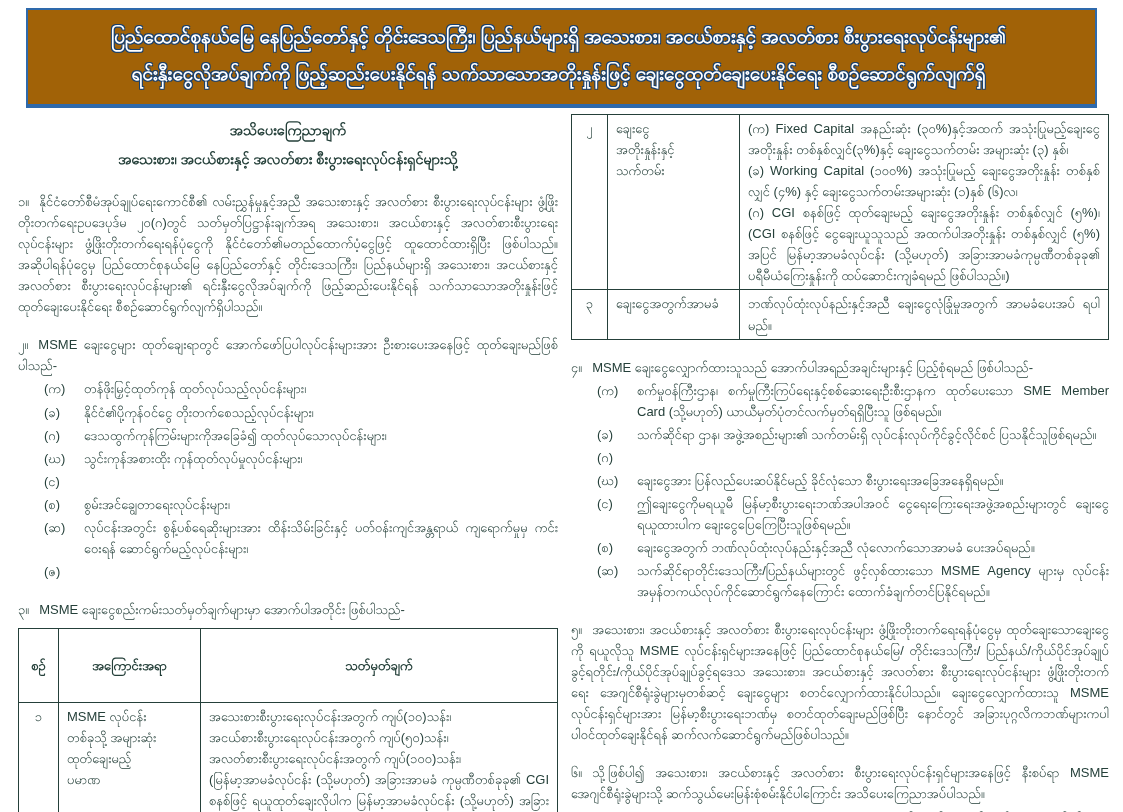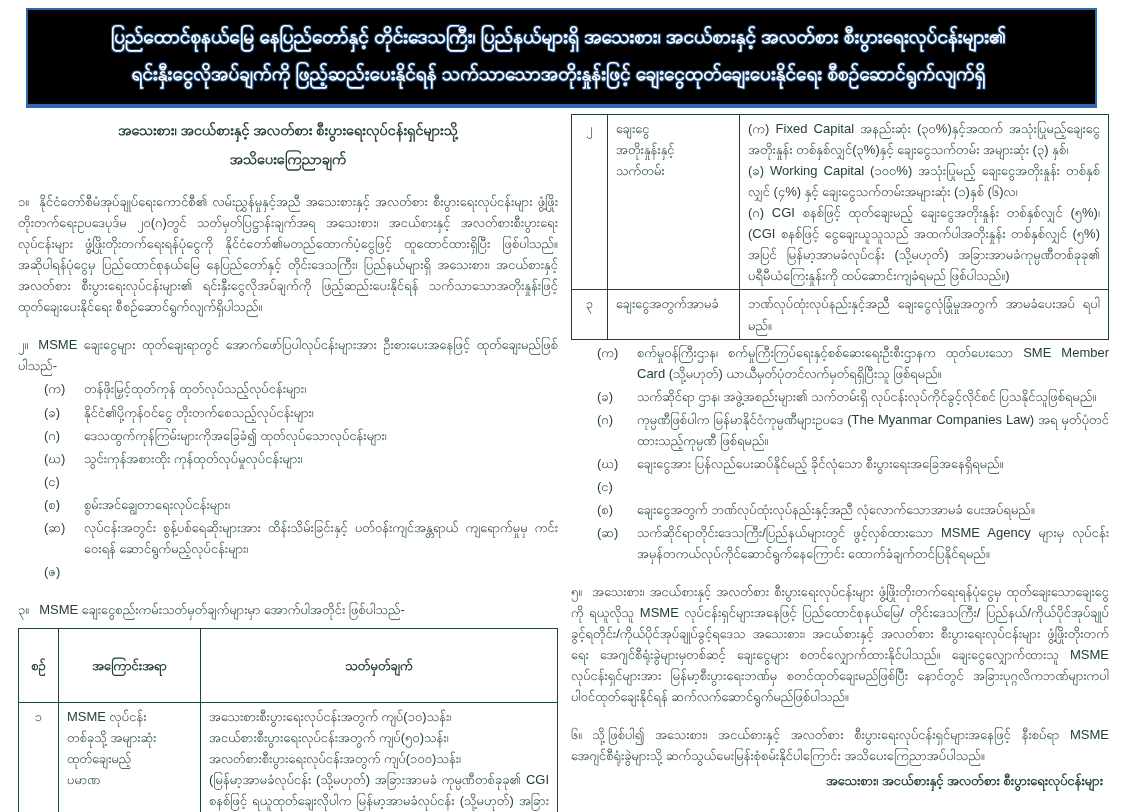--- a/index.html
+++ b/index.html
@@ -3,21 +3,21 @@
 <meta charset="utf-8">
 <style>
   * { box-sizing: border-box; margin: 0; padding: 0; }
   html, body { width: 1123px; height: 812px; overflow: hidden; background: #ffffff; }
   body {
     font-family: "Liberation Sans", "DejaVu Sans", sans-serif;
     color: #25403a;
   }
   .banner {
     margin: 8px 26px 0 26px;
-    background: #000000;
+    background: #a16207;
     border: 2px solid #2e69ab;
     border-bottom-width: 4px;
     text-align: center;
     color: #ffffff;
     font-weight: bold;
     font-size: 19px;
     line-height: 1.95;
     padding: 8px 12px 12px 6px;
     text-shadow: 1px 1px 0 #18406f, -1px 1px 0 #18406f, 1px -1px 0 #18406f, -1px -1px 0 #18406f;
   }
@@ -54,22 +54,22 @@
 
 <div class="banner">
   <div>ပြည်ထောင်စုနယ်မြေ နေပြည်တော်နှင့် တိုင်းဒေသကြီး၊ ပြည်နယ်များရှိ အသေးစား၊ အငယ်စားနှင့် အလတ်စား စီးပွားရေးလုပ်ငန်းများ၏</div>
   <div>ရင်းနှီးငွေလိုအပ်ချက်ကို ဖြည့်ဆည်းပေးနိုင်ရန် သက်သာသောအတိုးနှုန်းဖြင့် ချေးငွေထုတ်ချေးပေးနိုင်ရေး စီစဉ်ဆောင်ရွက်လျက်ရှိ</div>
 </div>
 
 <div class="cols">
 
   <div class="col-left">
     <div class="doc-title">
+      <div>အသိပေးကြေညာချက်</div>
       <div>အသေးစား၊ အငယ်စားနှင့် အလတ်စား စီးပွားရေးလုပ်ငန်းရှင်များသို့</div>
-      <div>အသိပေးကြေညာချက်</div>
     </div>
 
     <p class="para"><span class="pnum">၁။</span><span>နိုင်ငံတော်စီမံအုပ်ချုပ်ရေးကောင်စီ၏ လမ်းညွှန်မှုနှင့်အညီ အသေးစားနှင့် အလတ်စား စီးပွားရေးလုပ်ငန်းများ ဖွံ့ဖြိုးတိုးတက်ရေးဥပဒေပုဒ်မ ၂၀(ဂ)တွင် သတ်မှတ်ပြဋ္ဌာန်းချက်အရ အသေးစား၊ အငယ်စားနှင့် အလတ်စားစီးပွားရေးလုပ်ငန်းများ ဖွံ့ဖြိုးတိုးတက်ရေးရန်ပုံငွေကို နိုင်ငံတော်၏မတည်ထောက်ပံ့ငွေဖြင့် ထူထောင်ထားရှိပြီး ဖြစ်ပါသည်။ အဆိုပါရန်ပုံငွေမှ ပြည်ထောင်စုနယ်မြေ နေပြည်တော်နှင့် တိုင်းဒေသကြီး၊ ပြည်နယ်များရှိ အသေးစား၊ အငယ်စားနှင့် အလတ်စား စီးပွားရေးလုပ်ငန်းများ၏ ရင်းနှီးငွေလိုအပ်ချက်ကို ဖြည့်ဆည်းပေးနိုင်ရန် သက်သာသောအတိုးနှုန်းဖြင့် ထုတ်ချေးပေးနိုင်ရေး စီစဉ်ဆောင်ရွက်လျက်ရှိပါသည်။</span></p>
 
     <p class="para"><span class="pnum">၂။</span><span>MSME ချေးငွေများ ထုတ်ချေးရာတွင် အောက်ဖော်ပြပါလုပ်ငန်းများအား ဦးစားပေးအနေဖြင့် ထုတ်ချေးမည်ဖြစ်ပါသည်-</span></p>
 
     <div class="li">
         <span class="marker">(က)</span>
         <span class="txt">တန်ဖိုးမြှင့်ထုတ်ကုန် ထုတ်လုပ်သည့်လုပ်ငန်းများ၊</span>
       </div>
@@ -150,39 +150,40 @@
 (ဂ) CGI စနစ်ဖြင့် ထုတ်ချေးမည့် ချေးငွေအတိုးနှုန်း တစ်နှစ်လျှင် (၅%)၊ (CGI စနစ်ဖြင့် ငွေချေးယူသူသည် အထက်ပါအတိုးနှုန်း တစ်နှစ်လျှင် (၅%) အပြင် မြန်မာ့အာမခံလုပ်ငန်း (သို့မဟုတ်) အခြားအာမခံကုမ္ပဏီတစ်ခုခု၏ ပရီမီယံကြေးနှုန်းကို ထပ်ဆောင်းကျခံရမည် ဖြစ်ပါသည်။)</td>
         </tr>
         <tr>
           <td class="no">၃</td>
           <td class="subject">ချေးငွေအတွက်အာမခံ</td>
           <td class="detail">ဘဏ်လုပ်ထုံးလုပ်နည်းနှင့်အညီ ချေးငွေလုံခြုံမှုအတွက် အာမခံပေးအပ် ရပါမည်။</td>
         </tr>
       </tbody>
     </table>
 
+    <p class="para"><span class="pnum">၄။</span><span>MSME ချေးငွေလျှောက်ထားသူသည် အောက်ပါအရည်အချင်းများနှင့် ပြည့်စုံရမည် ဖြစ်ပါသည်-</span></p>
 
     <div class="li">
         <span class="marker">(က)</span>
         <span class="txt">စက်မှုဝန်ကြီးဌာန၊ စက်မှုကြီးကြပ်ရေးနှင့်စစ်ဆေးရေးဦးစီးဌာနက ထုတ်ပေးသော SME Member Card (သို့မဟုတ်) ယာယီမှတ်ပုံတင်လက်မှတ်ရရှိပြီးသူ ဖြစ်ရမည်။</span>
       </div>
     <div class="li">
         <span class="marker">(ခ)</span>
         <span class="txt">သက်ဆိုင်ရာ ဌာန၊ အဖွဲ့အစည်းများ၏ သက်တမ်းရှိ လုပ်ငန်းလုပ်ကိုင်ခွင့်လိုင်စင် ပြသနိုင်သူဖြစ်ရမည်။</span>
       </div>
     <div class="li">
         <span class="marker">(ဂ)</span>
-        <span class="txt">ကုမ္ပဏီဖြစ်ပါက မြန်မာနိုင်ငံကုမ္ပဏီများဥပဒေ (The Myanmar Companies Law) အရ မှတ်ပုံတင်ထားသည့်ကုမ္ပဏီ ဖြစ်ရမည်။</span>
       </div>
     <div class="li">
         <span class="marker">(ဃ)</span>
         <span class="txt">ချေးငွေအား ပြန်လည်ပေးဆပ်နိုင်မည့် ခိုင်လုံသော စီးပွားရေးအခြေအနေရှိရမည်။</span>
       </div>
     <div class="li">
         <span class="marker">(င)</span>
+        <span class="txt">ဤချေးငွေကိုမရယူမီ မြန်မာ့စီးပွားရေးဘဏ်အပါအဝင် ငွေရေးကြေးရေးအဖွဲ့အစည်းများတွင် ချေးငွေရယူထားပါက ချေးငွေပြေကြေပြီးသူဖြစ်ရမည်။</span>
       </div>
     <div class="li">
         <span class="marker">(စ)</span>
         <span class="txt">ချေးငွေအတွက် ဘဏ်လုပ်ထုံးလုပ်နည်းနှင့်အညီ လုံလောက်သောအာမခံ ပေးအပ်ရမည်။</span>
       </div>
     <div class="li">
         <span class="marker">(ဆ)</span>
         <span class="txt">သက်ဆိုင်ရာတိုင်းဒေသကြီး/ပြည်နယ်များတွင် ဖွင့်လှစ်ထားသော MSME Agency များမှ လုပ်ငန်းအမှန်တကယ်လုပ်ကိုင်ဆောင်ရွက်နေကြောင်း ထောက်ခံချက်တင်ပြနိုင်ရမည်။</span>
       </div>
 

